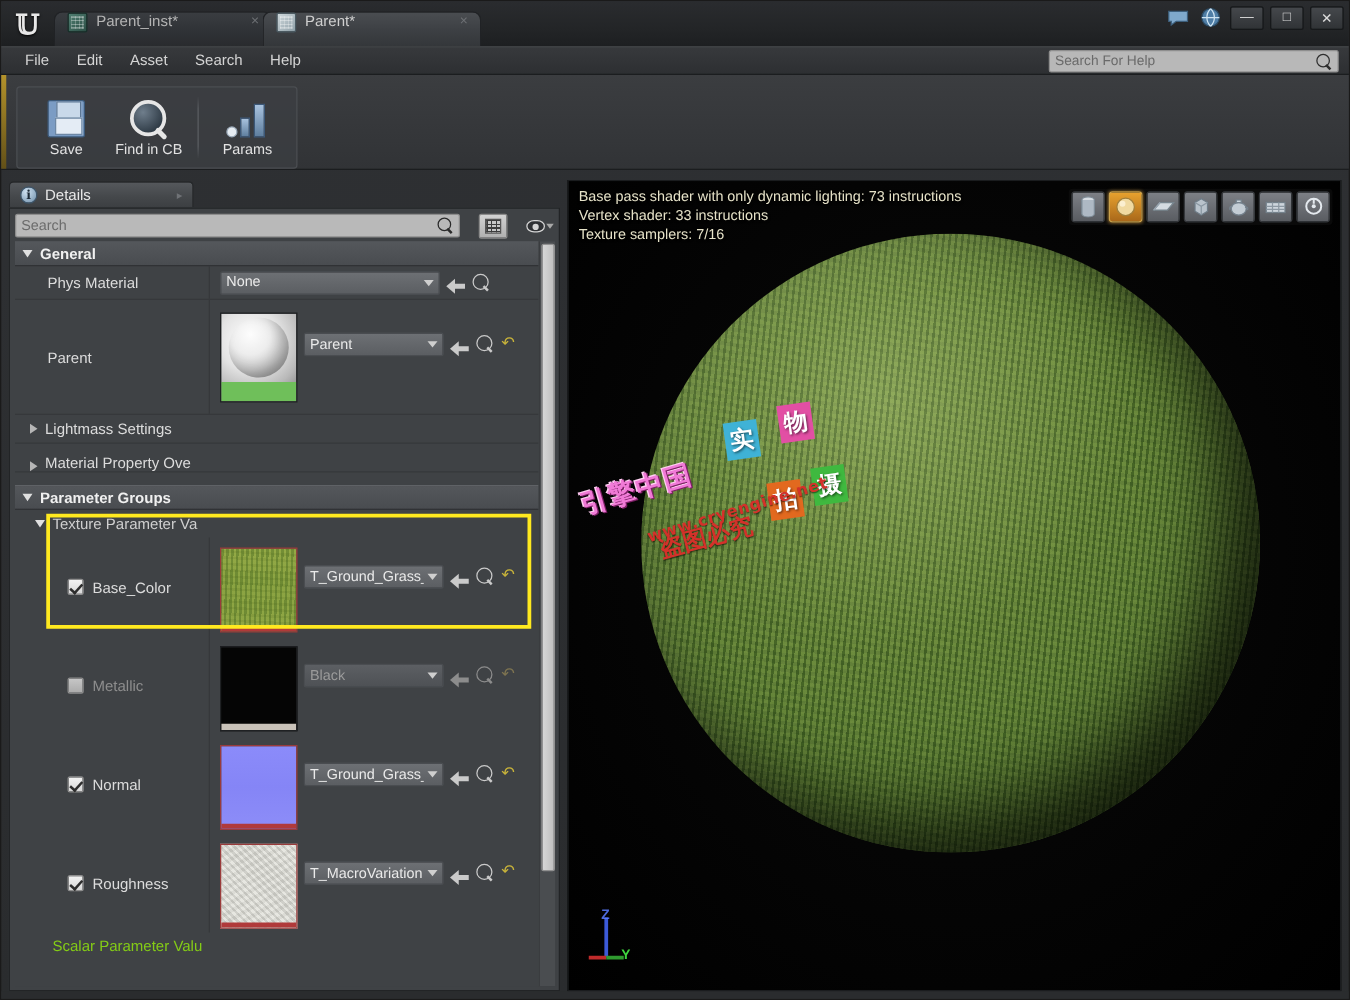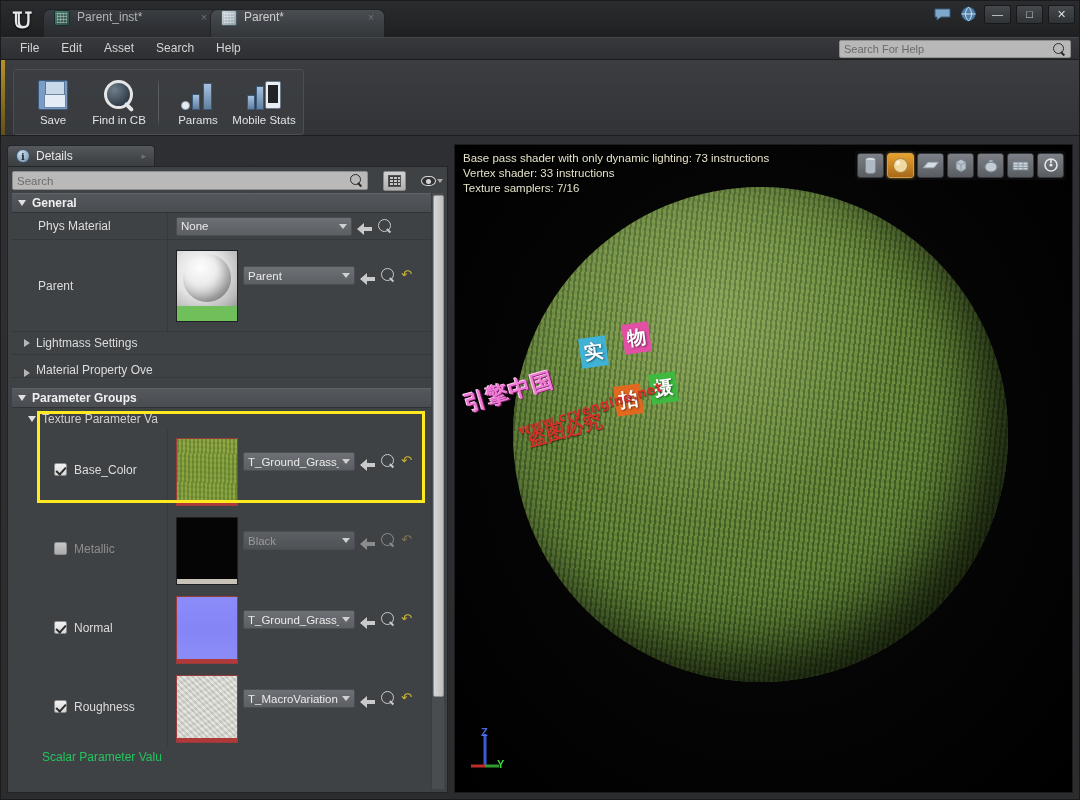--- a/index.html
+++ b/index.html
@@ -614,30 +614,20 @@
         <span class="tool-icon">
           <span class="ico-params">
             <span style="left:0;width:9px;height:9px;border-radius:50%;background:#e6ecf2;border-color:#9aa9b8;"></span>
             <span style="left:11px;width:8px;height:16px;"></span>
             <span style="left:22px;width:9px;height:27px;"></span>
           </span>
         </span>
         <span class="tool-label">Params</span>
       </div>
 
-      <div class="tool-btn">
-        <span class="tool-icon">
-          <span class="ico-mobile">
-            <span class="b" style="left:0;width:8px;height:15px;"></span>
-            <span class="b" style="left:9px;width:8px;height:24px;"></span>
-            <span class="phone"></span>
-          </span>
-        </span>
-        <span class="tool-label">Mobile Stats</span>
-      </div>
 
     </div>
   </div>
 
   <div id="main">
 
     <div id="details-panel">
 
       <div id="details-tabrow">
         <div id="details-tab">
@@ -805,21 +795,21 @@
                     <span class="caret"></span>
                   </div>
                   <span class="arrow-back"></span>
                   <span class="mag-btn"><span class="mag"></span></span>
                   <span class="reset-btn">↶</span>
                 </div>
               </div>
             </div>
 
             <div class="prop-row" style="min-height:22px;border-bottom:none;">
-              <div class="prop-name" style="padding-left:30px;border-right:none;width:auto;flex:1;color:#22c55e;">
+              <div class="prop-name" style="padding-left:30px;border-right:none;width:auto;flex:1;color:#84cc16;">
                 <span>Scalar Parameter Valu</span>
               </div>
             </div>
 
           </div>
 
           <div id="details-vscroll">
             <div id="details-vthumb"></div>
           </div>
         </div>

